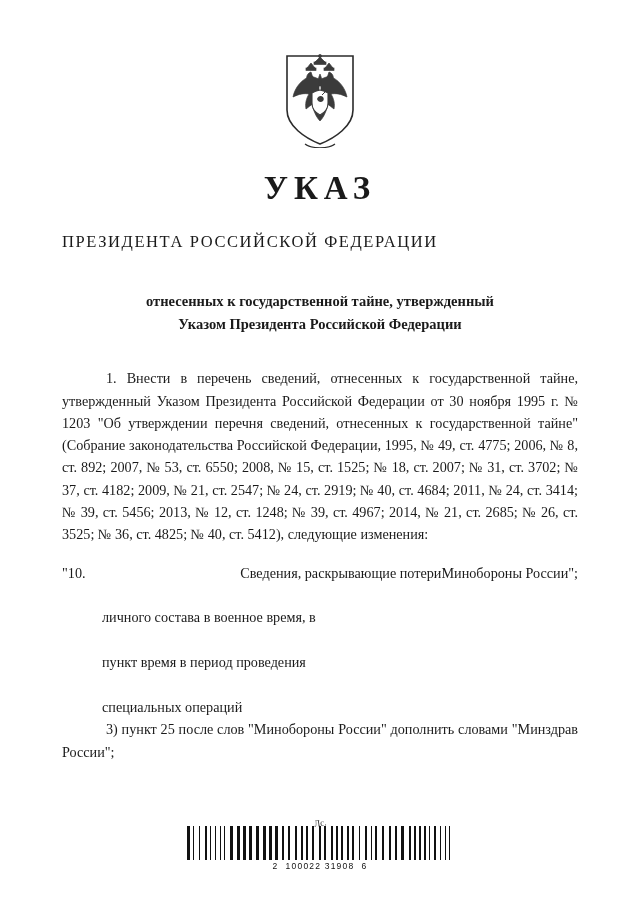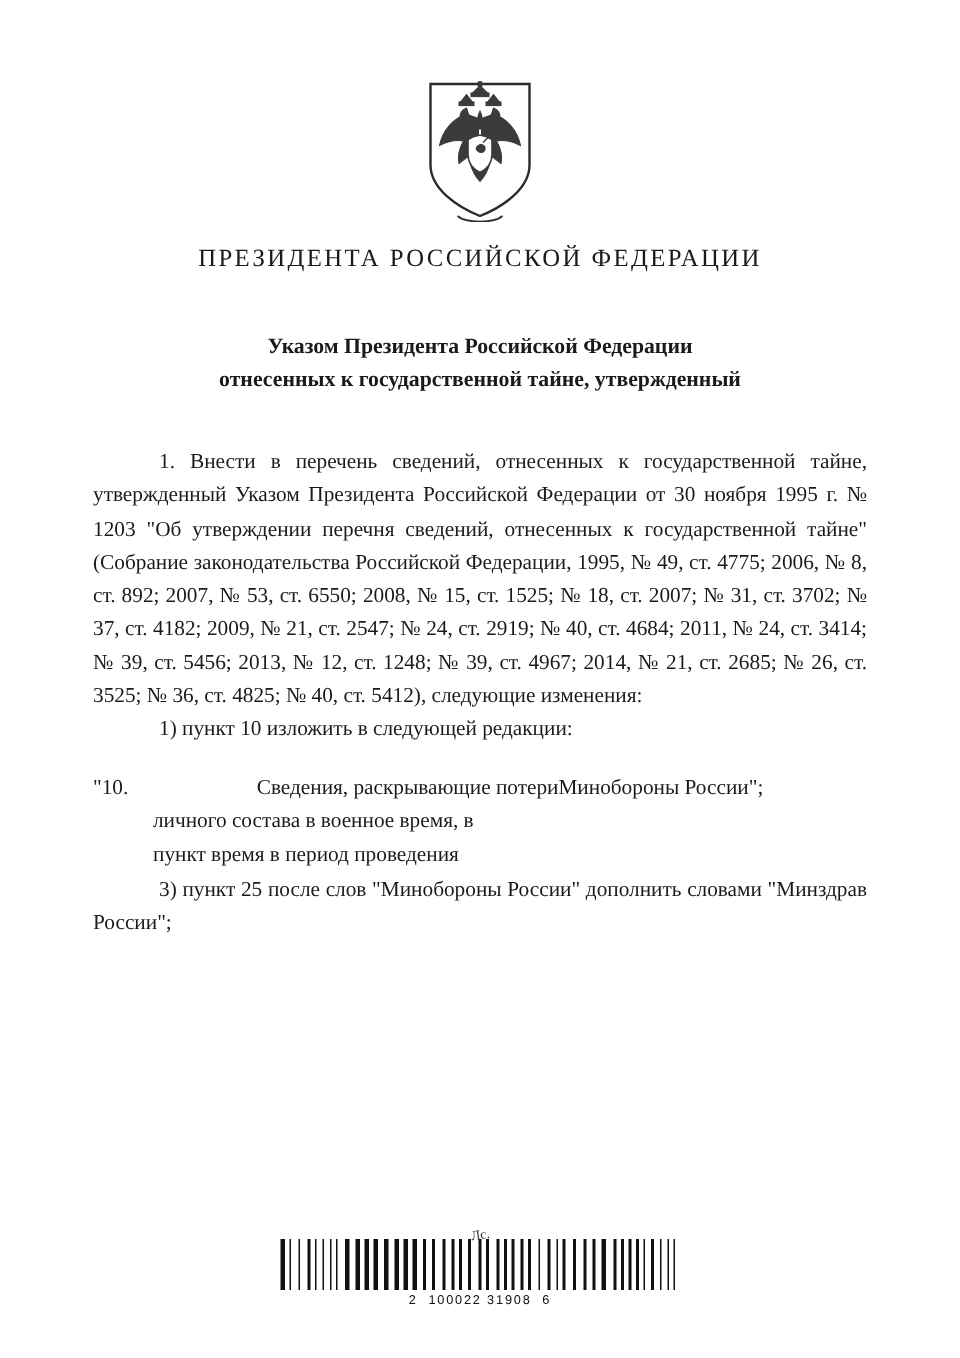--- a/index.html
+++ b/index.html
@@ -38,24 +38,23 @@
   
   .doc-title {
     text-align: center;
     font-size: 33px;
     letter-spacing: 6px;
     font-weight: bold;
     margin-top: 22px;
     line-height: 1.1;
   }
   .doc-subtitle {
-    text-align: center;
     font-size: 16.5px;
     letter-spacing: 1.6px;
-    margin-top: 14px;
+    margin-top: 26px;
     font-weight: normal;
   }
 
   .heading-block {
     margin-top: 38px;
     text-align: center;
     font-weight: bold;
     font-size: 14.5px;
     line-height: 1.55;
   }
@@ -80,24 +79,25 @@
   .quote-block {
     margin-top: 16px;
     font-size: 14.2px;
     line-height: 1.6;
     display: grid;
     grid-template-columns: 40px 1fr;
   }
   .quote-num { text-align: left; }
   .quote-lines .ql1 {
     display: flex;
-    justify-content: center;
+    justify-content: flex-end;
   }
   .quote-lines .ql {
     display: block;
+    margin-top: 22px;
   }
   .quote-lines .ql1 span:first-child { }
   .spread {
     display: flex;
     justify-content: space-between;
     width: 100%;
   }
 
   .after-quote { margin-top: 18px; }
 
@@ -171,40 +171,41 @@
           <path d="M43 38 c-5 1 -8 3 -8 3 l0 10 c0 6 4 10 8 12 c4 -2 8 -6 8 -12 l0 -10 c0 0 -3 -2 -8 -3 z" fill="#ffffff" stroke="#3b3b3b" stroke-width="1.1"></path>
           <path d="M40 47 c1 -3 4 -4 6 -2 c1 1 1 3 0 4 c-2 2 -5 1 -6 -2 z" fill="#3b3b3b" stroke="none"></path>
           <path d="M45 43 l4 -4" stroke="#3b3b3b" stroke-width="1"></path>
         </g>
 
         <path d="M28 92 c6 5 24 5 30 0" fill="none" stroke="#2b2b2b" stroke-width="1.1"></path>
       </svg>
     </div>
   </div>
 
+  <div class="doc-title">УКАЗ</div>
   <div class="doc-subtitle">ПРЕЗИДЕНТА РОССИЙСКОЙ ФЕДЕРАЦИИ</div>
 
   <div class="heading-block">
+    <div>отнесенных к государственной тайне, утвержденный</div>
     <div>Указом Президента Российской Федерации</div>
-    <div>отнесенных к государственной тайне, утвержденный</div>
   </div>
 
   <div class="body-text">
     <p>1. Внести в перечень сведений, отнесенных к государственной тайне, утвержденный Указом Президента Российской Федерации от 30 ноября 1995 г. № 1203 "Об утверждении перечня сведений, отнесенных к государственной тайне" (Собрание законодательства Российской Федерации, 1995, № 49, ст. 4775; 2006, № 8, ст. 892; 2007, № 53, ст. 6550; 2008, № 15, ст. 1525; № 18, ст. 2007; № 31, ст. 3702; № 37, ст. 4182; 2009, № 21, ст. 2547; № 24, ст. 2919; № 40, ст. 4684; 2011, № 24, ст. 3414; № 39, ст. 5456; 2013, № 12, ст. 1248; № 39, ст. 4967; 2014, № 21, ст. 2685; № 26, ст. 3525; № 36, ст. 4825; № 40, ст. 5412), следующие изменения:</p>
-    <p class="para-gap">1) пункт 10 изложить в следующей редакции:</p>
 
     <div class="quote-block">
       <div class="quote-num">"10.</div>
       <div class="quote-lines">
         <div class="ql1 spread">
           <span>Сведения,  раскрывающие  потери</span>
           <span>Минобороны России";</span>
         </div>
         <div class="ql">личного состава в военное время, в</div>
         <div class="ql">пункт время в период проведения</div>
+        <div class="ql">специальных операций</div>
       </div>
     </div>
 
     <p class="para-gap">3) пункт 25 после слов "Минобороны России" дополнить словами "Минздрав России";</p>
   </div>
 
   <div class="barcode-area">
     <div class="barcode-scribble">Лс.</div>
     <div class="barcode" id="barcode">
         <i style="width: 3px;"></i>

